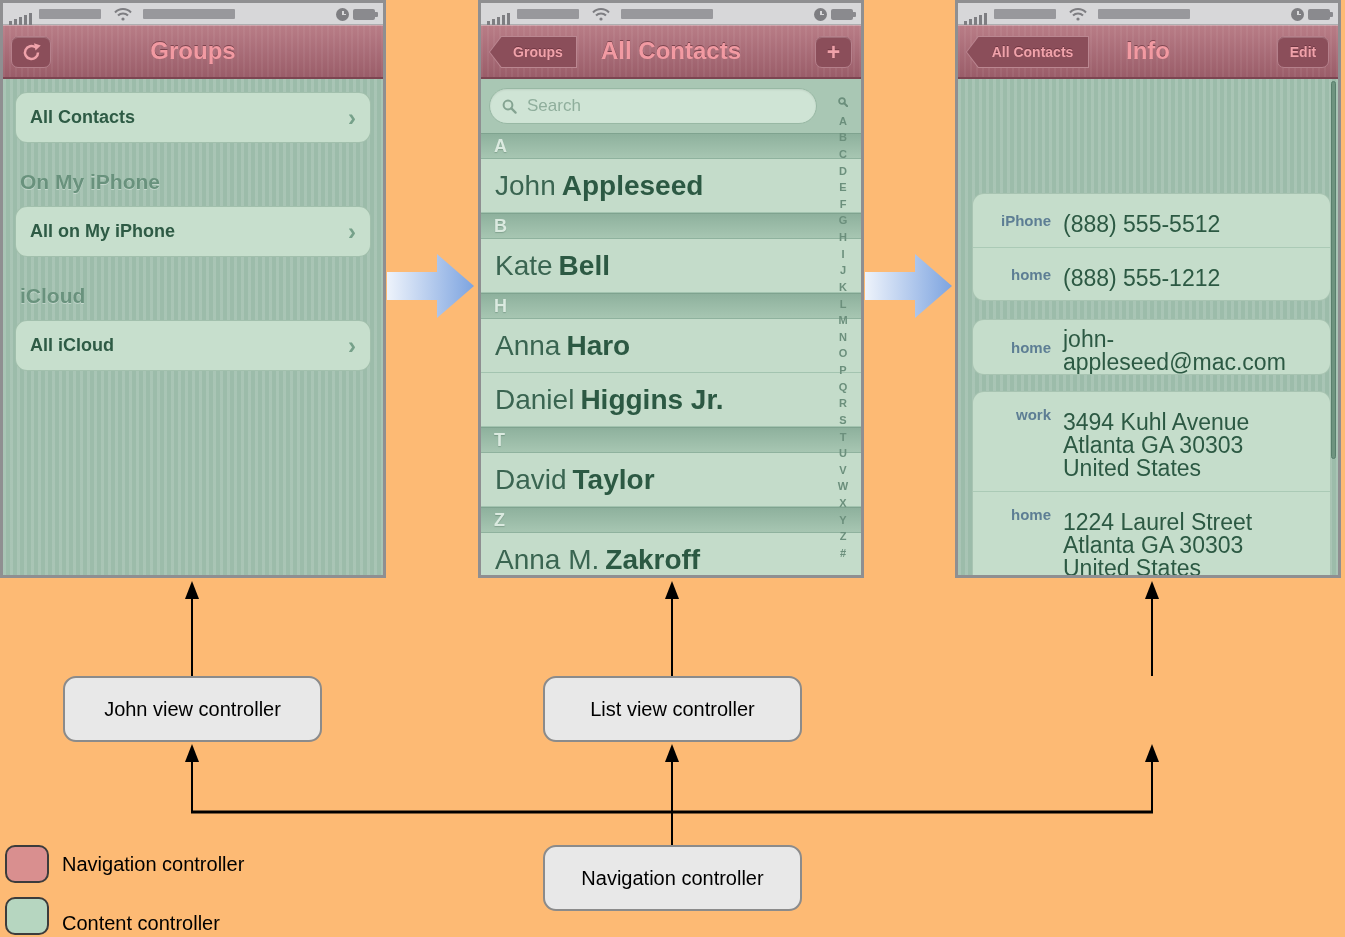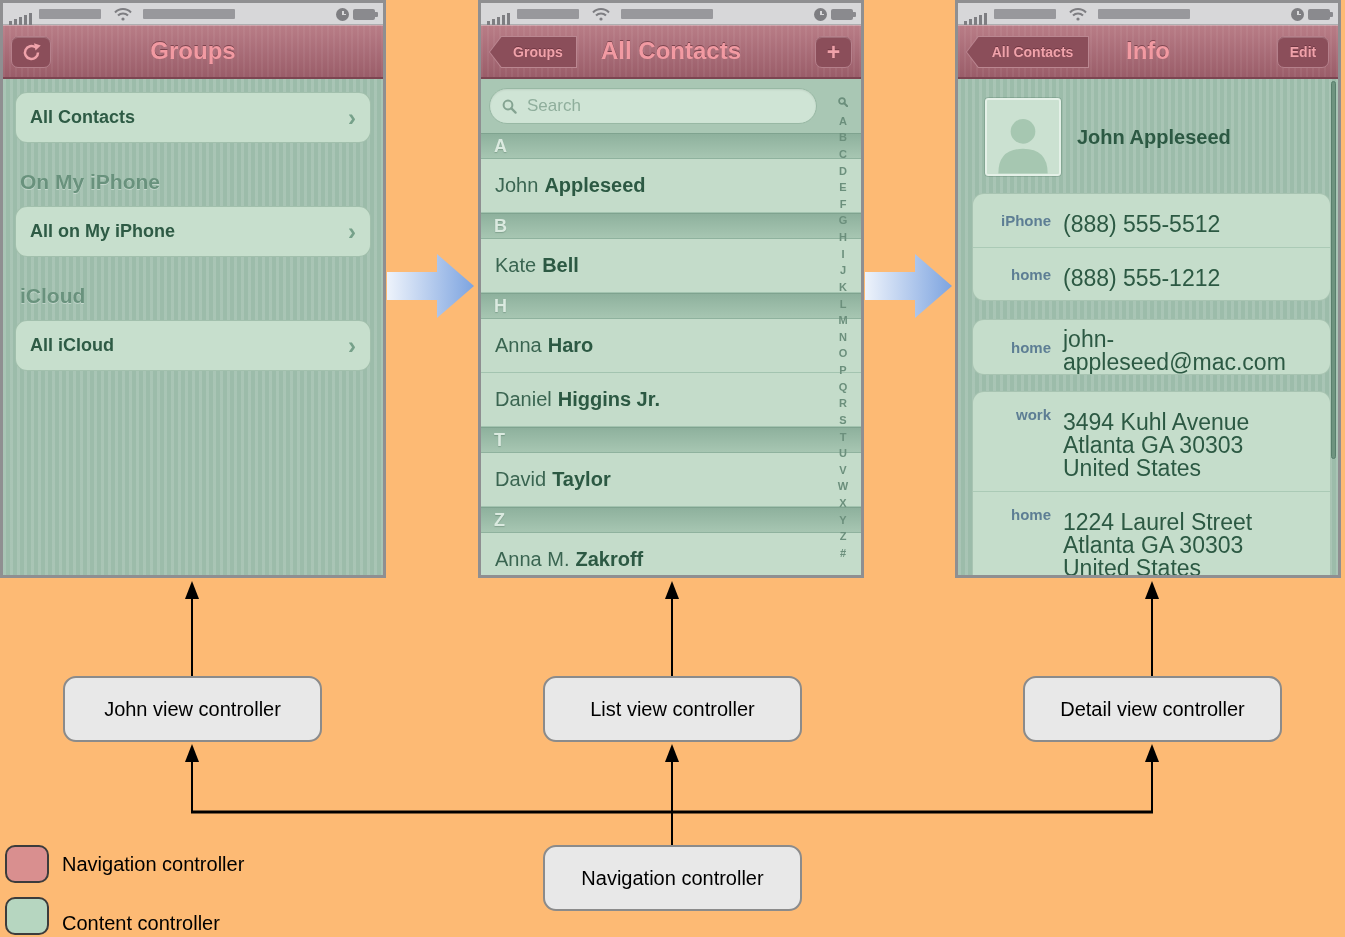--- a/index.html
+++ b/index.html
@@ -47,21 +47,21 @@
   .search-area{height:54px;background:#a9c7b4;display:flex;align-items:center;padding:0 44px 0 8px;}
   .search-pill{flex:1;height:36px;background:#cfe4d5;border:1px solid #98b8a4;border-radius:18px;
     display:flex;align-items:center;padding:0 12px;box-shadow:inset 0 1px 2px rgba(0,0,0,0.08);}
   .search-pill svg{flex:0 0 auto;margin-right:8px;}
   .search-pill input{border:none;outline:none;background:transparent;font-size:17px;color:#567a66;width:100%;}
   .search-pill input::placeholder{color:#8fae9c;}
   .clist{position:absolute;top:54px;left:0;right:0;bottom:0;}
   .lh{height:26px;background:linear-gradient(#8eb19d,#a7c6b2);border-top:1px solid #7fa38f;border-bottom:1px solid #8fb29e;
     display:flex;align-items:center;padding:0 13px;font-size:18px;font-weight:bold;color:#dbeae0;text-shadow:0 1px 1px rgba(40,70,55,0.25);}
   .lc{height:54px;background:#c4dcca;border-bottom:1px solid #a3c4b0;display:flex;align-items:center;padding:0 14px;
-    font-size:20px;color:#3a6551;}
+    font-size:28px;color:#3a6551;}
   .lc b{color:#2c5943;margin-left:6px;}
   .alpha-index{position:absolute;top:18px;bottom:16px;right:9px;width:18px;display:flex;flex-direction:column;
     justify-content:space-between;align-items:center;z-index:5;}
   .alpha-index span{font-size:11px;font-weight:bold;color:#6b8f7c;line-height:1;}
 
   
   .info-head{position:absolute;left:27px;top:19px;display:flex;align-items:center;}
   .avatar{width:76px;height:78px;background:#cbe1d1;border:2px solid rgba(235,245,238,0.8);outline:1px solid rgba(60,100,80,0.25);
     border-radius:3px;display:flex;align-items:flex-end;justify-content:center;overflow:hidden;}
   .info-name{margin-left:16px;font-size:20px;font-weight:bold;color:#2c5943;}
@@ -328,29 +328,20 @@
       <div class="nav-title">Info</div>
       <div class="backwrap" style="left:8px;width:123px;">
         <div class="back-outer"></div>
         <div class="back-inner">All Contacts</div>
       </div>
       <div class="nav-btn" style="right:9px;width:52px;">
         <span>Edit</span>
       </div>
     </div>
     <div class="content">
-      <div class="info-head">
-        <div class="avatar">
-          <svg width="58" height="62" viewBox="0 0 40 42">
-            <circle cx="20" cy="13" r="8.5" fill="#a6c7b1"></circle>
-            <path d="M3 42 Q3 25 20 25 Q37 25 37 42 Z" fill="#a6c7b1"></path>
-          </svg>
-        </div>
-        <div class="info-name">John Appleseed</div>
-      </div>
       <div class="igroup" style="top:114px;" id="igroup0">
           <div class="irow">
             <div class="ilabel">iPhone</div>
             <div class="ivalue">
               <div>(888) 555-5512</div>
             </div>
           </div>
           <div class="irow">
             <div class="ilabel">home</div>
             <div class="ivalue">
@@ -426,23 +417,20 @@
       <line x1="191" y1="234" x2="1153" y2="234" stroke-width="3"></line>
     </g>
   </svg>
 
   <div class="ctrl-box" style="left:63px;top:676px;">
     <span>John view controller</span>
   </div>
   <div class="ctrl-box" style="left:543px;top:676px;">
     <span>List view controller</span>
   </div>
-  <div class="ctrl-box" style="left:1023px;top:676px;">
-    <span>Detail view controller</span>
-  </div>
   <div class="ctrl-box" style="left:543px;top:845px;">
     <span>Navigation controller</span>
   </div>
 
   <div class="swatch" style="top: 845px; background: rgb(217, 143, 143);"></div>
   <div class="legend-label" style="top:845px;">
       <span>Navigation controller</span>
     </div>
   <div class="swatch" style="top: 897px; background: rgb(182, 214, 192);"></div>
   <div class="legend-label" style="top:897px;align-items:flex-end;">

